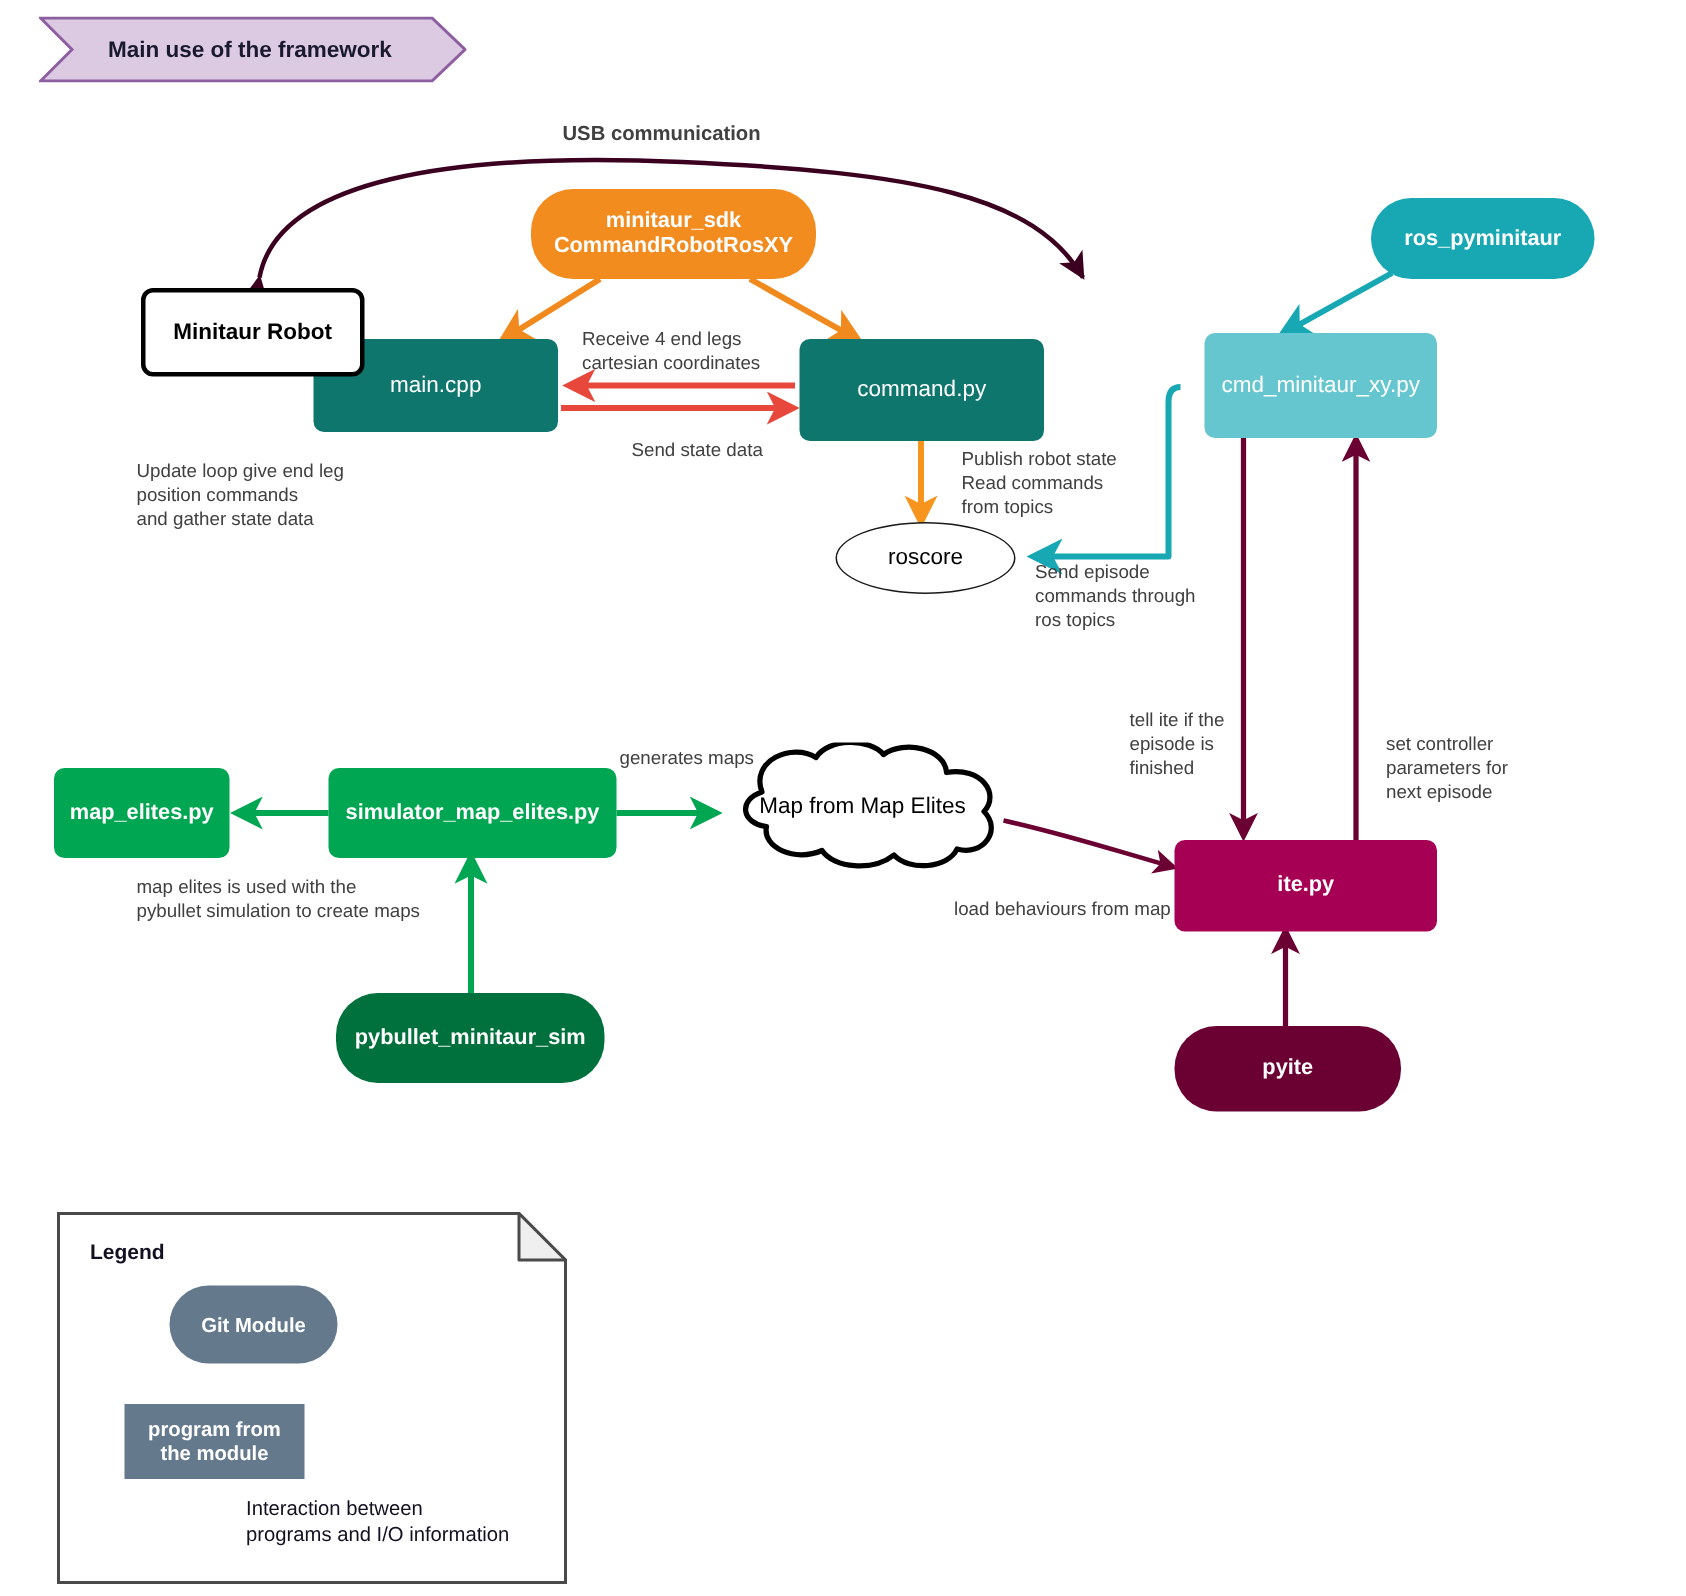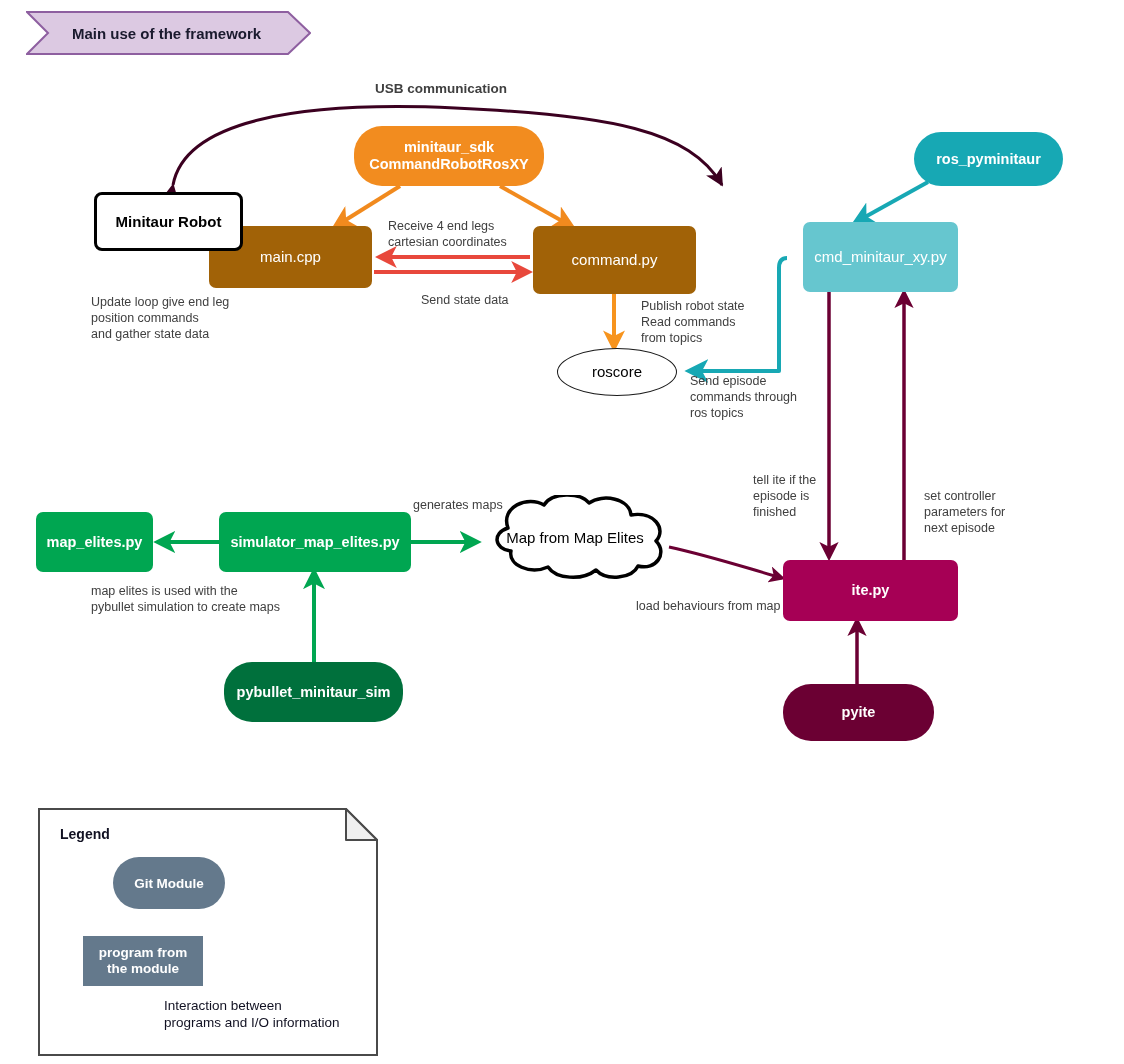--- a/index.html
+++ b/index.html
@@ -69,21 +69,21 @@
   .pill-ros   { background: #17A8B4; }
   .pill-pybul { background: #00703C; }
   .pill-pyite { background: #6B0033; }
 
   
   .prog {
     border-radius: 7px;
     color: #ffffff;
     font-size: 15px;
   }
-  .prog-orange { background: #a16207; }
+  .prog-orange { background: #0f766e; }
   .prog-teal   { background: #66C6CF; }
   .prog-green  { background: #00A651; font-weight: bold; font-size: 14.5px; }
   .prog-magenta{ background: #A60055; font-weight: bold; font-size: 14.5px; }
 
   
   .hw {
     background: #ffffff;
     border: 3px solid #000000;
     border-radius: 8px;
     color: #000000;
@@ -324,21 +324,21 @@
     <span>pyite</span>
   </div>
 
   <div class="note note-b" style="left:375px; top:80px;">USB communication</div>
 
   <div class="note" style="left:388px; top:218px;">Receive 4 end legs
 cartesian coordinates</div>
 
   <div class="note" style="left:421px; top:292px;">Send  state data</div>
 
-  <div class="note" style="left:91px; top:294px;">Update loop give end leg
+  <div class="note" style="left:91px; top:306px;">Update loop give end leg
 position commands
 and gather state data</div>
 
   <div class="note" style="left:641px; top:298px;">Publish robot state
 Read commands
 from topics</div>
 
   <div class="note" style="left:690px; top:373px;">Send  episode
 commands through
 ros topics</div>

